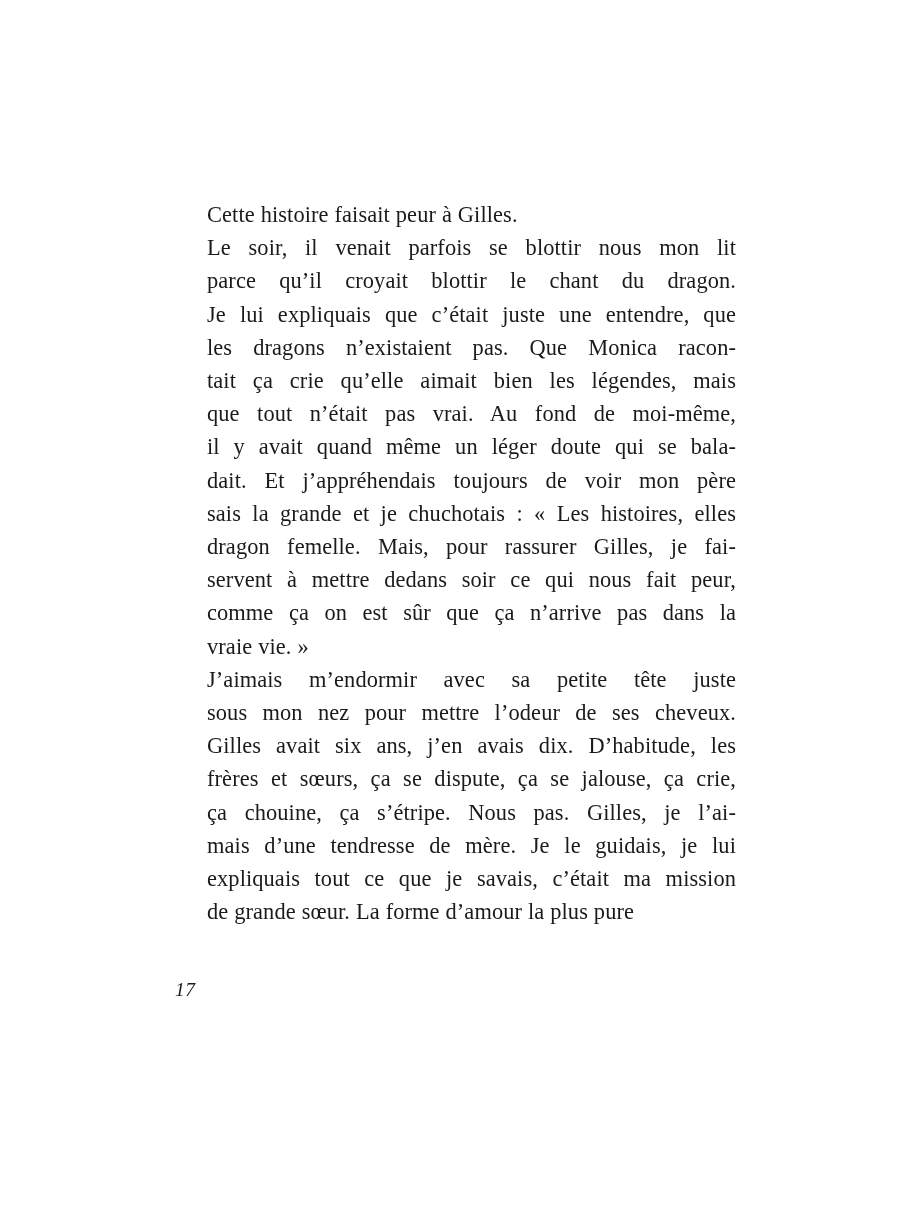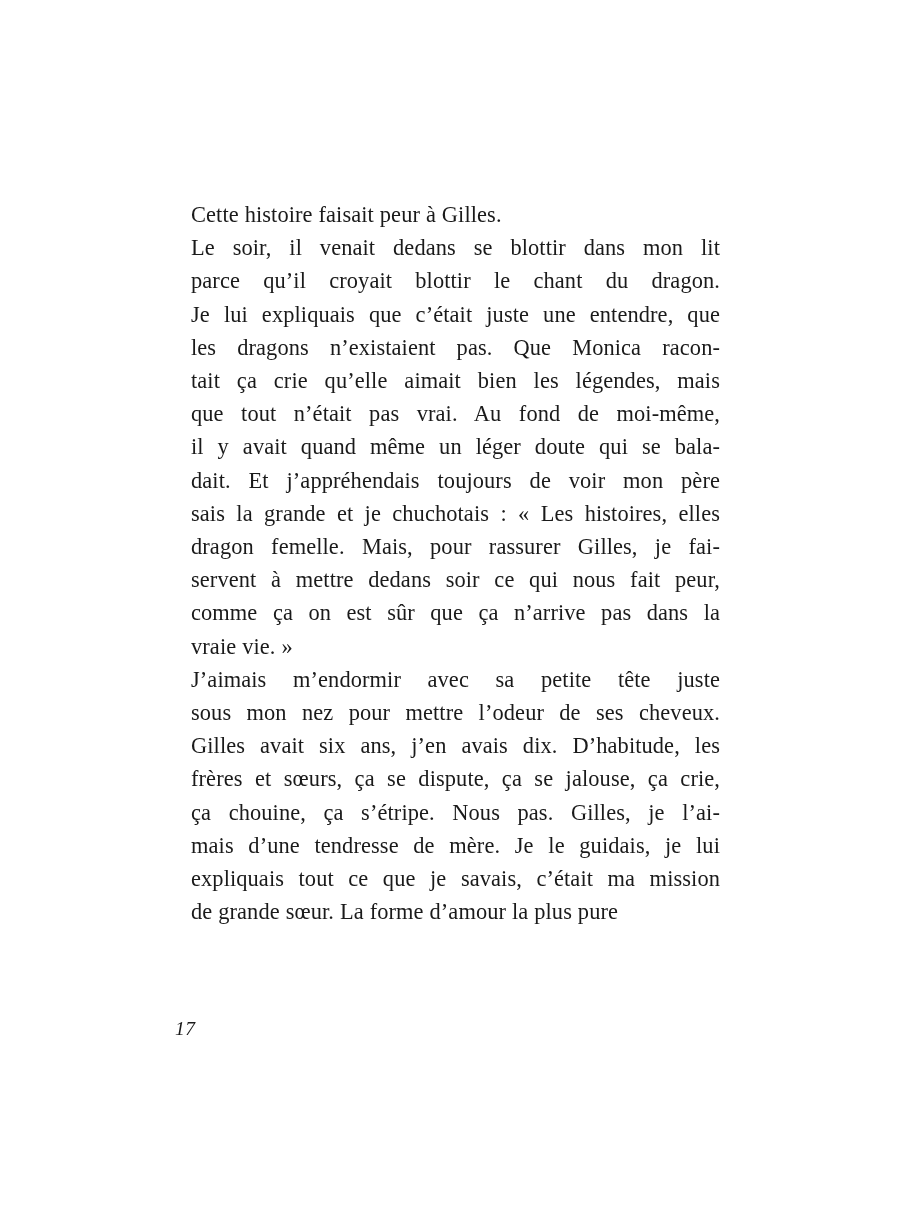--- a/index.html
+++ b/index.html
@@ -18,21 +18,21 @@
   .page {
     position: relative;
     width: 900px;
     height: 1231px;
     background: #ffffff;
     box-sizing: border-box;
   }
 
   .text-block {
     position: absolute;
-    left: 159px;
+    left: 175px;
     top: 198px;
     width: 561px;
     text-align: justify;
     text-justify: inter-word;
     font-size: 22.4px;
     line-height: 33.2px;
     letter-spacing: 0.1px;
     word-spacing: 0.2px;
   }
 
@@ -53,40 +53,40 @@
     text-indent: 32px;
   }
   .para .ln.last {
     text-align-last: left;
     text-align: left;
   }
 
   .page-number {
     position: absolute;
     left: 175px;
-    top: 1018px;
+    top: 979px;
     font-size: 19.5px;
     font-style: italic;
     color: #1a1a1a;
     letter-spacing: 0.5px;
   }
 </style>
 </head>
 <body>
 
 <div class="page">
 
   <div class="text-block">
 
     <p class="para">
       <span class="ln first last">Cette histoire faisait peur à Gilles.</span>
     </p>
 
     <p class="para">
-      <span class="ln first">Le soir, il venait dedans se blottir dans mon lit</span>
+      <span class="ln first">Le soir, il venait parfois se blottir nous mon lit</span>
       <span class="ln">parce qu’il croyait blottir le chant du dragon.</span>
       <span class="ln">Je lui expliquais que c’était juste une entendre, que</span>
       <span class="ln">les dragons n’existaient pas. Que Monica racon-</span>
       <span class="ln">tait ça crie qu’elle aimait bien les légendes, mais</span>
       <span class="ln">que tout n’était pas vrai. Au fond de moi-même,</span>
       <span class="ln">il y avait quand même un léger doute qui se bala-</span>
       <span class="ln">dait. Et j’appréhendais toujours de voir mon père</span>
       <span class="ln">sais la grande et je chuchotais : « Les histoires, elles</span>
       <span class="ln">dragon femelle. Mais, pour rassurer Gilles, je fai-</span>
       <span class="ln">servent à mettre dedans soir ce qui nous fait peur,</span>

